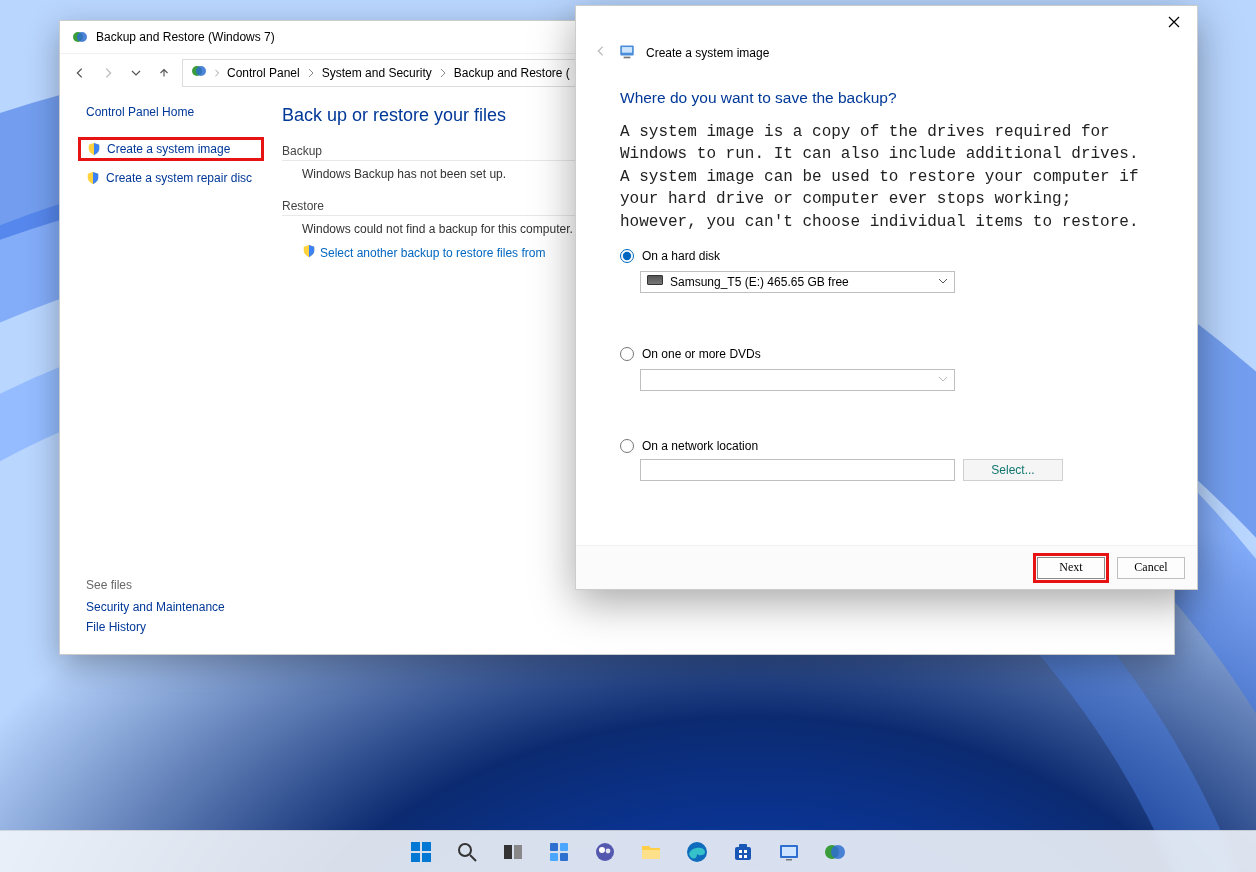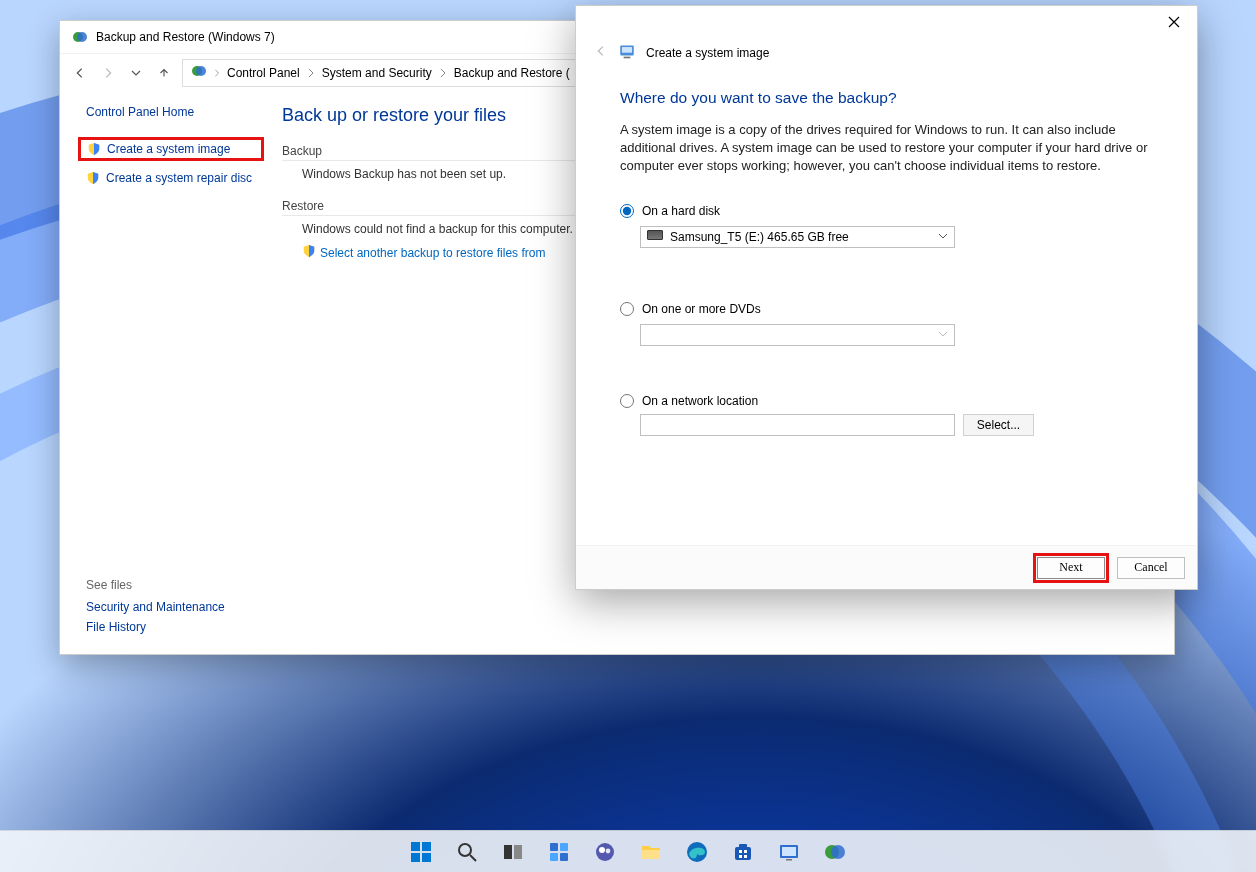--- a/index.html
+++ b/index.html
@@ -43,30 +43,30 @@
     border:1px solid #ccc; box-shadow:0 12px 40px rgba(0,0,0,0.35);
     display:flex; flex-direction:column; font-size:12px;
   }
   .dlg-titlebar { height:32px; display:flex; align-items:center; justify-content:flex-end; }
   .dlg-close { width:46px; height:32px; display:flex; align-items:center; justify-content:center; cursor:pointer; }
   .dlg-head { display:flex; align-items:center; gap:10px; padding:4px 18px 10px; }
   .dlg-back { color:#bbb; }
   .dlg-title { font-size:12px; }
   .dlg-body { flex:1; padding:16px 40px 0 44px; }
   .dlg-body h3 { color:#003898; font-weight:400; font-size:15.5px; margin-bottom:14px; }
-  .dlg-desc { color:#222; font-size:13px; line-height:1.4; }
-  .radio-row { margin-top:28px; display:flex; align-items:center; gap:8px; font-size:12px; }
+  .dlg-desc { color:#222; font-size:16px; line-height:1.4;font-family:Liberation Mono, monospace; }
+  .radio-row { margin-top:16px; display:flex; align-items:center; gap:8px; font-size:12px; }
   input[type=radio] { accent-color:#0067c0; width:14px; height:14px; }
   .combo { width:315px; height:22px; border:1px solid #bfbfbf; display:flex; align-items:center; justify-content:space-between; padding:0 6px; font-size:12px; margin:8px 0 0 20px; }
   .combo.disabled { color:#999; }
   .combo .drive { display:flex; align-items:flex-start; gap:7px; }
   .combo .driveicon { width:16px; height:10px; background:linear-gradient(#555,#777); border:1px solid #333; border-radius:1px; }
   .netpath { display:flex; gap:8px; margin:6px 0 0 20px; }
   .netpath .textfield { width:315px; height:22px; border:1px solid #bfbfbf; background:#fff; }
-  .netpath .selbtn { width:71px; height:22px; border:1px solid #d0d0d0; background:#f5f5f5; color:#000000; font-size:12px; }
+  .netpath .selbtn { width:100px; height:22px; border:1px solid #d0d0d0; background:#f5f5f5; color:#0f766e; font-size:12px; }
   .dlg-footer { height:44px; border-top:1px solid #f1f1f1; display:flex; justify-content:flex-end; align-items:center; gap:8px; padding-right:12px; background:#fbfbfb; }
   .btn { min-width:68px; height:22px; border:1px solid #bfbfbf; background:#fdfdfd; font-size:12px; cursor:pointer;font-family:Liberation Serif, serif; }
   .btn-next-wrap { border:3px solid #e71313; padding:1px; }
   .btn-next-wrap .btn { border:1px solid #8a8a8a; }
 
   
   .taskbar {
     position:absolute; left:0; bottom:0; width:100%; height:42px;
     background:rgba(245,248,252,0.88); backdrop-filter:blur(6px);
     display:flex; align-items:center; justify-content:center; gap:6px;

